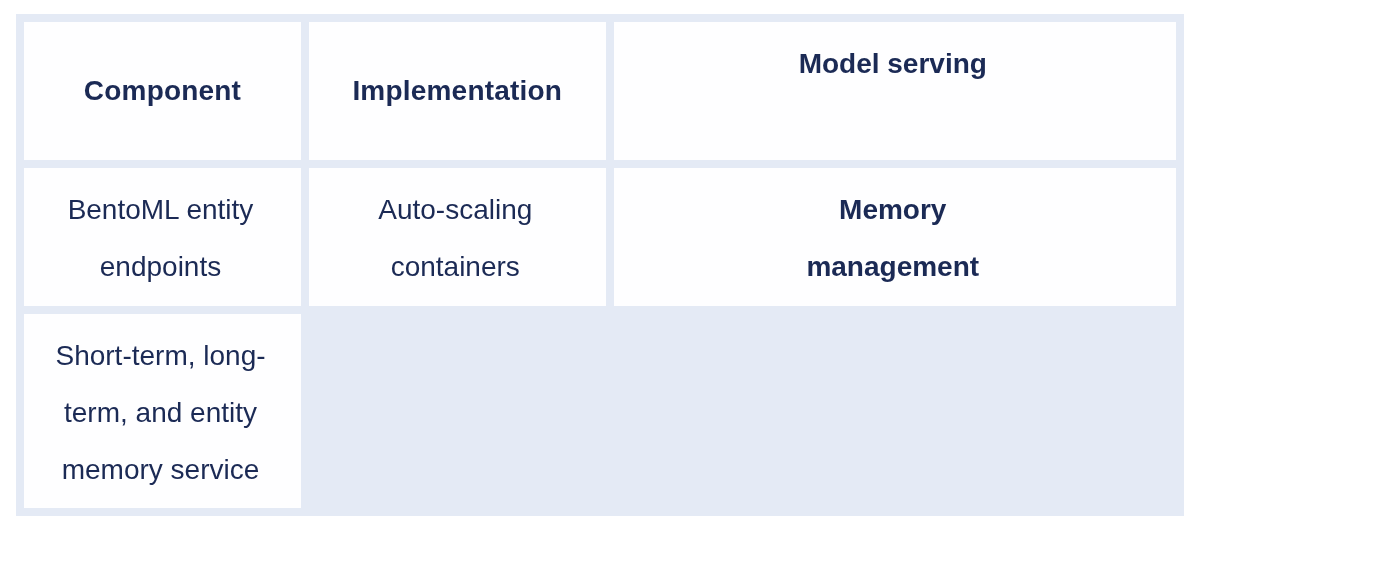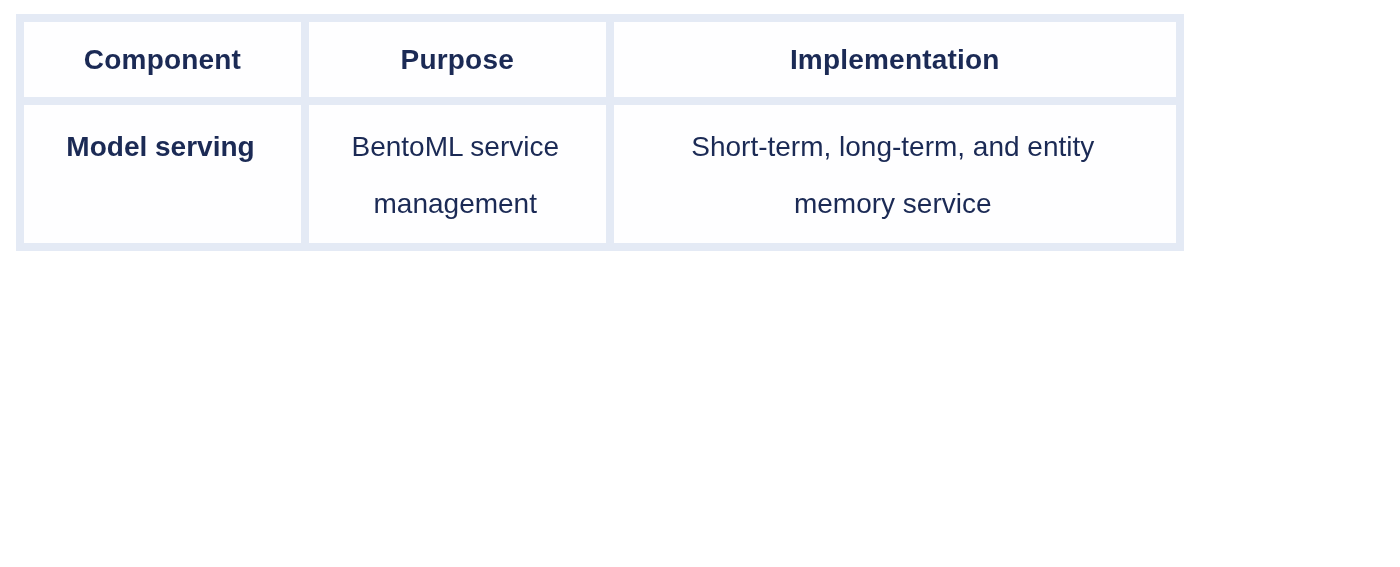--- a/index.html
+++ b/index.html
@@ -52,24 +52,26 @@
     font-weight: 700;
   }
 </style>
 </head>
 <body>
 
 <div class="page">
   <div class="table-grid">
 
     <div class="cell header-cell">Component</div>
-    <div class="cell header-cell">Purpose</div>
     <div class="cell header-cell">Implementation</div>
 
     <div class="cell data-cell component-cell">Model serving</div>
-    <div class="cell data-cell">BentoML service management</div>
+    <div class="cell data-cell">BentoML entity endpoints</div>
 
+    <div class="cell data-cell">Auto-scaling containers</div>
 
+    <div class="cell data-cell component-cell">Memory
+management</div>
     <div class="cell data-cell">Short-term, long-term, and entity
 memory service</div>
 
   </div>
 </div>
 
 </body></html>

